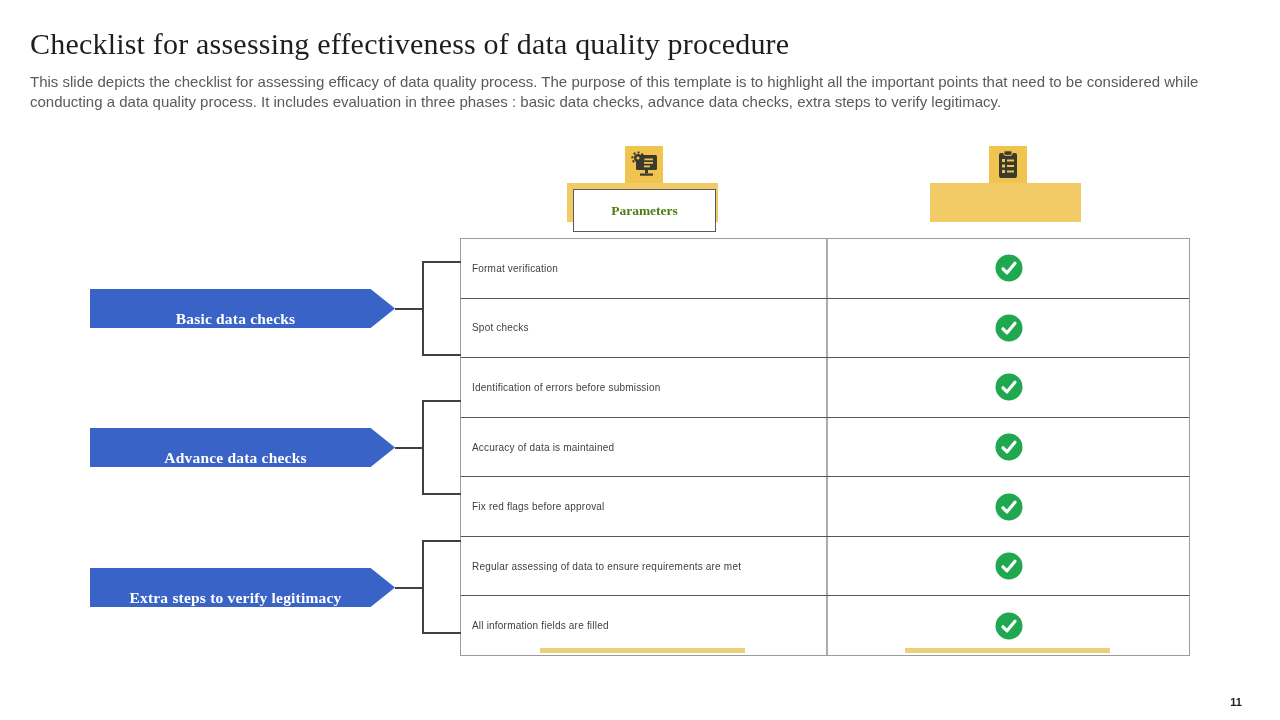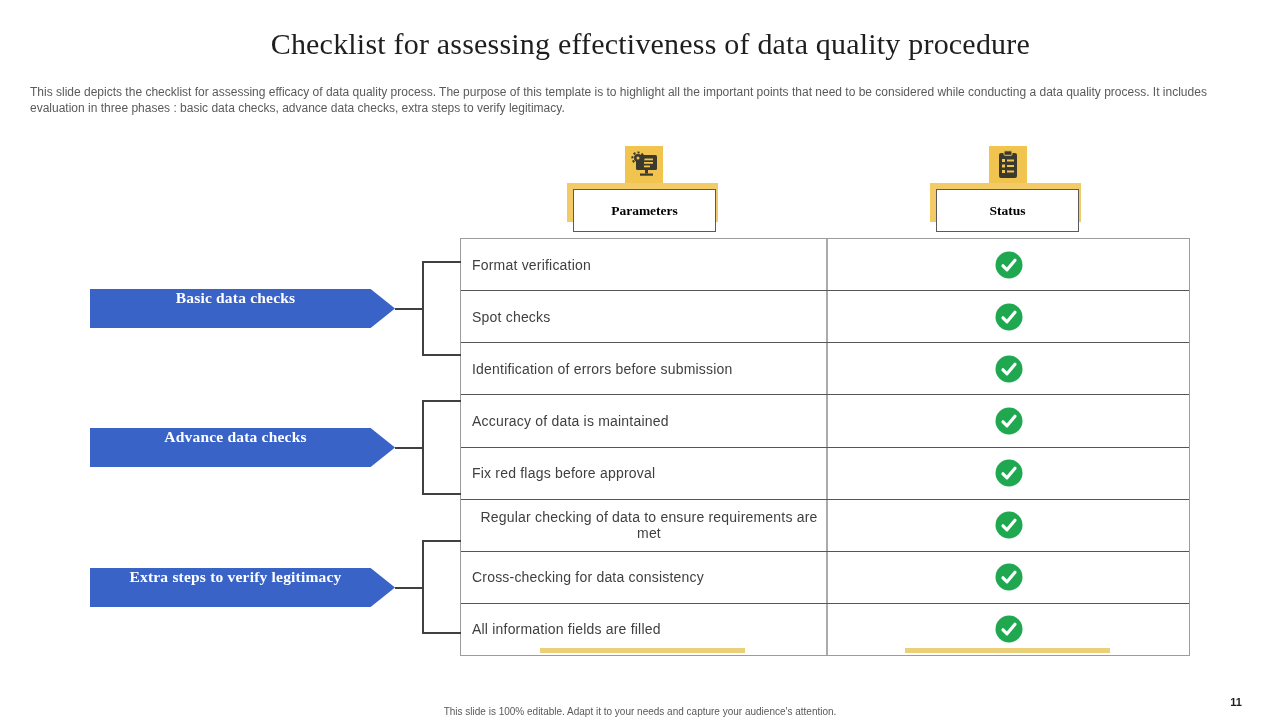--- a/index.html
+++ b/index.html
@@ -4,55 +4,55 @@
 <style>
   html,body{margin:0;padding:0;background:#e8e8e8;}
   .slide{
     position:relative;width:1280px;height:720px;background:#ffffff;
     font-family:"Liberation Sans",sans-serif;overflow:hidden;margin:0 auto;
   }
   
   .title{
     position:absolute;left:30px;top:26px;width:1000px;
     font-family:"Liberation Serif",serif;font-size:30px;color:#1e1e1e;
-    letter-spacing:.2px;line-height:1.2;text-align:right;
+    letter-spacing:.2px;line-height:1.2;
   }
   .subtitle{
-    position:absolute;left:30px;top:84px;width:1220px;
-    font-size:12px;color:#5a5a5a;line-height:1.35;
+    position:absolute;left:30px;top:72px;width:1220px;
+    font-size:15px;color:#5a5a5a;line-height:1.35;
   }
   
   .icon-sq{
     position:absolute;width:38px;height:38px;background:#F1C34F;
     display:flex;align-items:center;justify-content:center;
   }
   .hdr-yellow{position:absolute;width:151px;height:39px;background:#F2CB66;}
   .hdr-box{
     position:absolute;width:141px;height:41px;background:#ffffff;
     border:1.6px solid #5a5a5a;display:flex;align-items:center;justify-content:center;
-    font-family:"Liberation Serif",serif;font-weight:bold;font-size:13.5px;color:#000000;
+    font-family:"Liberation Serif",serif;font-weight:bold;font-size:13.5px;color:#4d7c0f;
   }
   
   .table{
     position:absolute;left:460px;top:238px;width:730px;height:418px;
     border:1.5px solid #9c9c9c;box-sizing:border-box;
     display:flex;flex-direction:column;
   }
   .trow{flex:1;display:flex;border-bottom:1.5px solid #565656;}
   .trow:last-child{border-bottom:none;}
   .cell{box-sizing:border-box;display:flex;align-items:center;}
-  .cell.param{width:365px;padding-left:11px;font-size:14px;color:#3f3f3f;letter-spacing:.2px;text-align:center;}
+  .cell.param{width:365px;padding-left:11px;font-size:10px;color:#3f3f3f;letter-spacing:.2px;}
   .cell.status{flex:1;justify-content:center;border-left:2px solid #ababab;}
   .check svg{display:block;}
   .ybar{position:absolute;height:5px;background:#EBD079;top:648px;}
   
   .garrow{
     position:absolute;left:90px;width:305px;height:39px;background:#3A63C8;
     clip-path:polygon(0 0,92% 0,100% 50%,92% 100%,0 100%);
-    display:flex;align-items:flex-start;justify-content:center;
+    display:flex;align-items:flex-end;justify-content:center;
     font-family:"Liberation Serif",serif;font-weight:bold;font-size:15.5px;color:#ffffff;
     padding-right:14px;box-sizing:border-box;letter-spacing:.2px;
   }
   
   .cline{position:absolute;background:#404040;}
   .cline.h{height:1.5px;}
   .cline.v{width:1.5px;}
   
   .footer{
     position:absolute;left:0;right:0;top:706px;text-align:center;
@@ -94,23 +94,20 @@
       <rect x="8" y="0.8" width="8" height="4.5" rx="1" fill="#3B3A2F" stroke="#F1C34F" stroke-width="1"></rect>
       <rect x="6" y="9" width="3" height="3" fill="#F1C34F"></rect>
       <rect x="11" y="9.5" width="7" height="2" fill="#F1C34F"></rect>
       <rect x="6" y="14.5" width="3" height="3" fill="#F1C34F"></rect>
       <rect x="11" y="15" width="7" height="2" fill="#F1C34F"></rect>
       <rect x="6" y="20" width="3" height="3" fill="#F1C34F"></rect>
       <rect x="11" y="20.5" width="7" height="2" fill="#F1C34F"></rect>
     </svg>
   </div>
   <div class="hdr-yellow" style="left:930px;top:183px;"></div>
-  <div class="hdr-box" style="left:936px;top:189px;">
-    <span>Status</span>
-  </div>
 
   <div class="table">
     <div class="trow">
       <div class="cell param">Format verification</div>
       <div class="cell status">
           <span class="check">
             <svg width="28" height="28" viewBox="0 0 28 28">
               <circle cx="14" cy="14" r="13.5" fill="#1FA850"></circle>
               <path d="M8 14.8l4 4 8-9.5" fill="none" stroke="#ffffff" stroke-width="3.2" stroke-linecap="round" stroke-linejoin="round"></path>
             </svg>
@@ -155,32 +152,21 @@
       <div class="cell status">
           <span class="check">
             <svg width="28" height="28" viewBox="0 0 28 28">
               <circle cx="14" cy="14" r="13.5" fill="#1FA850"></circle>
               <path d="M8 14.8l4 4 8-9.5" fill="none" stroke="#ffffff" stroke-width="3.2" stroke-linecap="round" stroke-linejoin="round"></path>
             </svg>
           </span>
         </div>
     </div>
     <div class="trow">
-      <div class="cell param">Regular checking of data to ensure requirements are met</div>
-      <div class="cell status">
-          <span class="check">
-            <svg width="28" height="28" viewBox="0 0 28 28">
-              <circle cx="14" cy="14" r="13.5" fill="#1FA850"></circle>
-              <path d="M8 14.8l4 4 8-9.5" fill="none" stroke="#ffffff" stroke-width="3.2" stroke-linecap="round" stroke-linejoin="round"></path>
-            </svg>
-          </span>
-        </div>
-    </div>
-    <div class="trow">
-      <div class="cell param">Cross-checking for data consistency</div>
+      <div class="cell param">Regular assessing of data to ensure requirements are met</div>
       <div class="cell status">
           <span class="check">
             <svg width="28" height="28" viewBox="0 0 28 28">
               <circle cx="14" cy="14" r="13.5" fill="#1FA850"></circle>
               <path d="M8 14.8l4 4 8-9.5" fill="none" stroke="#ffffff" stroke-width="3.2" stroke-linecap="round" stroke-linejoin="round"></path>
             </svg>
           </span>
         </div>
     </div>
     <div class="trow">
@@ -223,16 +209,15 @@
     <div class="cline h" style="left:422px;top:493px;width:39px;"></div>
   </div>
 
   <div>
     <div class="cline h" style="left:395px;top:587px;width:28px;"></div>
     <div class="cline v" style="left:422px;top:540px;height:93px;"></div>
     <div class="cline h" style="left:422px;top:540px;width:39px;"></div>
     <div class="cline h" style="left:422px;top:632px;width:39px;"></div>
   </div>
 
-  <div class="footer">This slide is 100% editable. Adapt it to your needs and capture your audience's attention.</div>
   <div class="pagenum">11</div>
 
 </div>
 
 </body></html>

